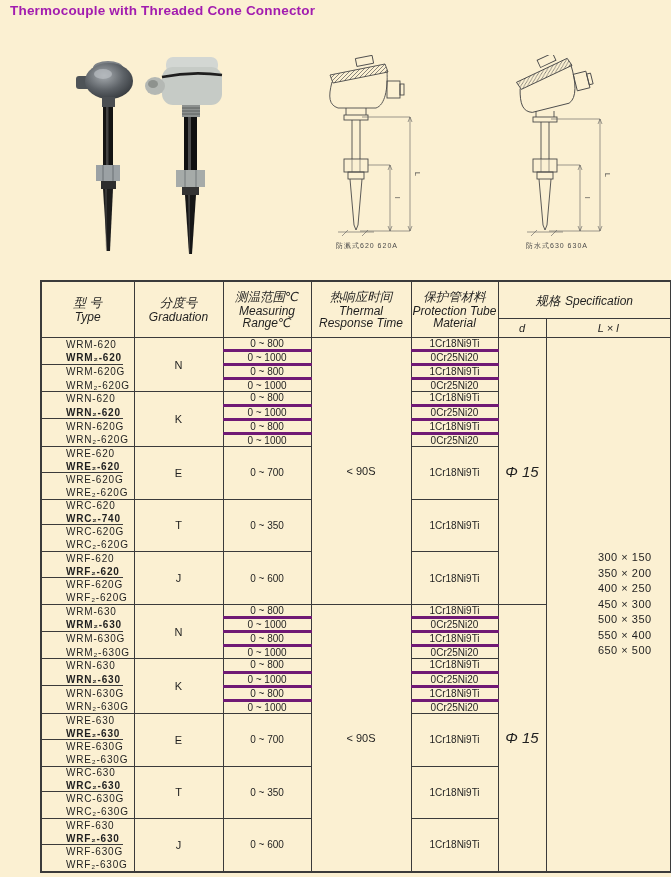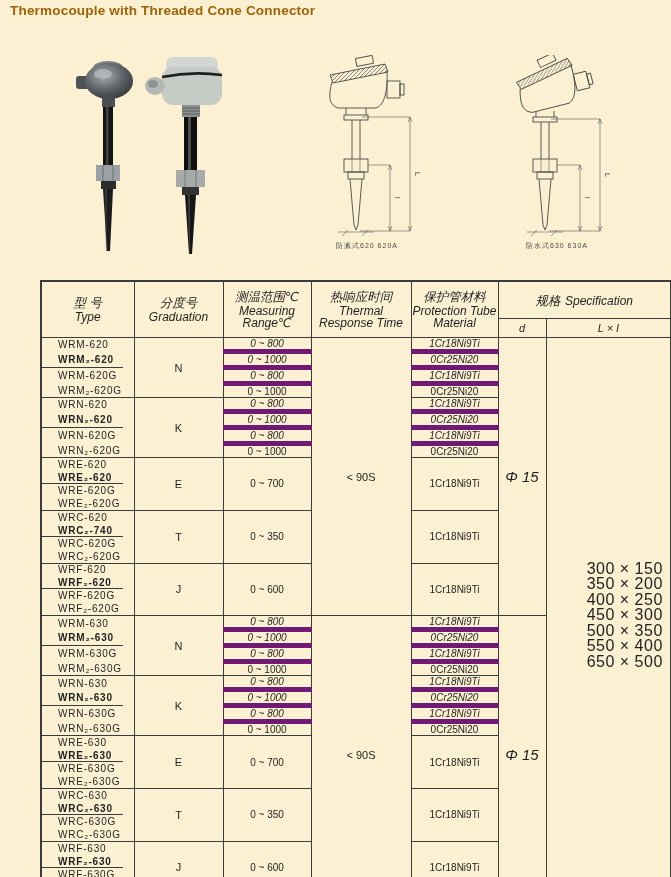--- a/index.html
+++ b/index.html
@@ -3,50 +3,50 @@
 <meta charset="utf-8">
 <style>
   html,body { margin:0; padding:0; }
   body {
     width:671px; height:877px; position:relative; overflow:hidden;
     background:#FBF0D2; color:#1f1f1f;
     font-family:"Liberation Sans","DejaVu Sans",sans-serif;
   }
   .page-title {
     position:absolute; left:10px; top:3px;
-    font-size:13.5px; font-weight:bold; color:#a16207; letter-spacing:.2px;
+    font-size:13.5px; font-weight:bold; color:#a21caf; letter-spacing:.2px;
   }
   .fig { position:absolute; }
   .caption {
     position:absolute; font-size:7px; color:#4a4a4a; letter-spacing:1px; white-space:nowrap;
   }
   
   table.spec {
     position:absolute; left:40px; top:280px; width:630px;
     border-collapse:collapse; table-layout:fixed;
     border:2px solid #3b3b3b;
   }
   .spec th, .spec td { padding:0; font-weight:normal; overflow:hidden; }
   .spec th { border:1px solid #3b3b3b; text-align:center; vertical-align:middle;font-style:italic; }
   .spec td { border-left:1px solid #3b3b3b; border-bottom:none; text-align:center; vertical-align:middle; }
   .h-zh { font-size:12.5px; line-height:15px; }
   .h-en { font-size:12px; line-height:12px; }
   tr.hr1 th { height:36px; }
   tr.hr2 th { height:18px; font-size:11px; }
   tbody tr { height:13.2px; }
-  td.c-type { text-align:left; padding-left:16px; font-size:10px; letter-spacing:.8px; white-space:nowrap; }
+  td.c-type { text-align:left; padding-left:24px; font-size:10px; letter-spacing:.8px; white-space:nowrap; }
   td.c-grad  { font-size:11px; }
   td.c-range { font-size:10px; }
   td.c-thermal { font-size:11px; }
   td.c-mat  { font-size:10px;margin-left:12px; }
   td.c-d    { font-size:15px;font-style:italic; }
-  td.c-sizes { font-size:16px;padding-left:33px; }
+  td.c-sizes { font-size:11px;padding-left:33px; }
   .sizes-list { display:inline-block; text-align:left; }
   .sizes-list div { line-height:15.5px; letter-spacing:.5px; }
-  td.ssep { border-bottom:5px solid #701a75;font-style:italic; }
+  td.ssep { border-bottom:3px solid #701a75; }
   td.gsep { border-bottom:1px solid #3b3b3b; }
   td.partial { position:relative;font-weight:bold; }
   td.partial::after {
     content:""; position:absolute; left:0; bottom:0; width:88%; height:1px; background:#3b3b3b;
   }
   svg .ln { stroke:#4a4a4a; fill:none; stroke-width:.9; }
   svg .thin { stroke:#5a5a5a; fill:none; stroke-width:.6; }
   svg text.dim { font-size:7px; fill:#444; font-family:"Liberation Sans",sans-serif; }
 </style>
 </head>

